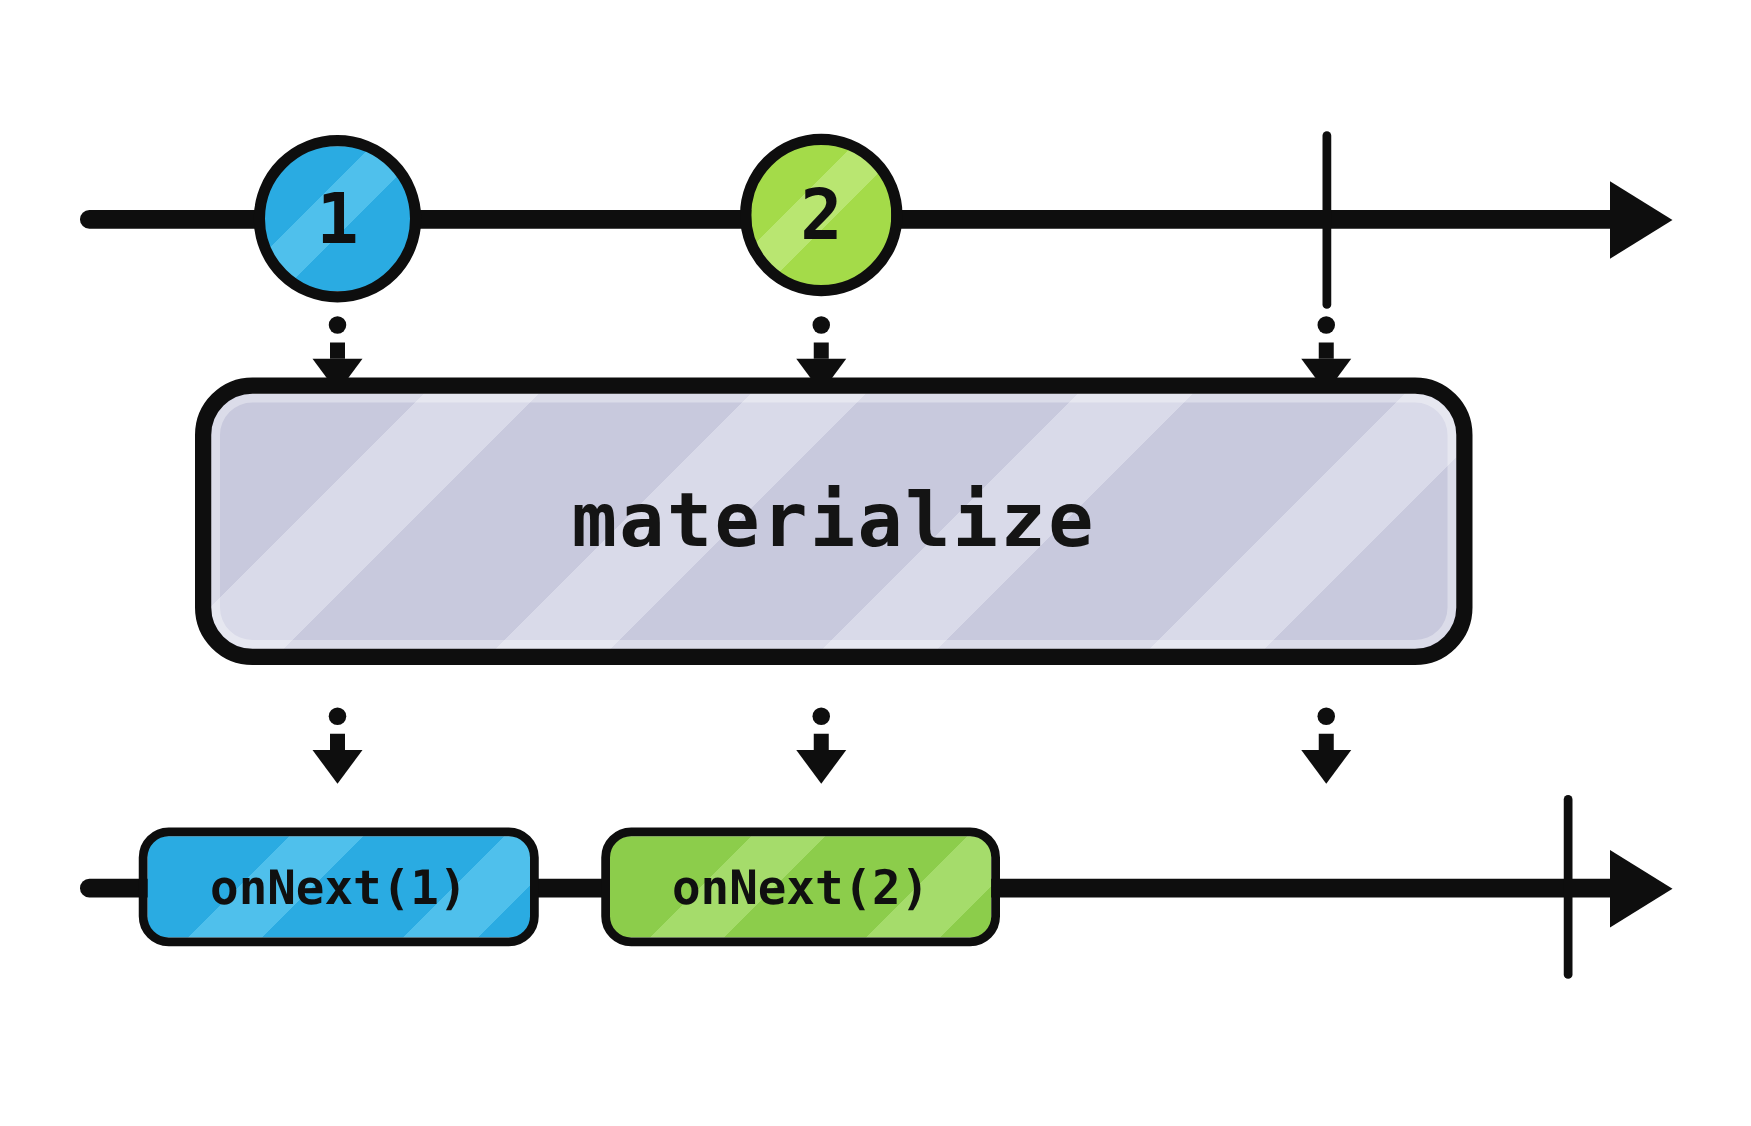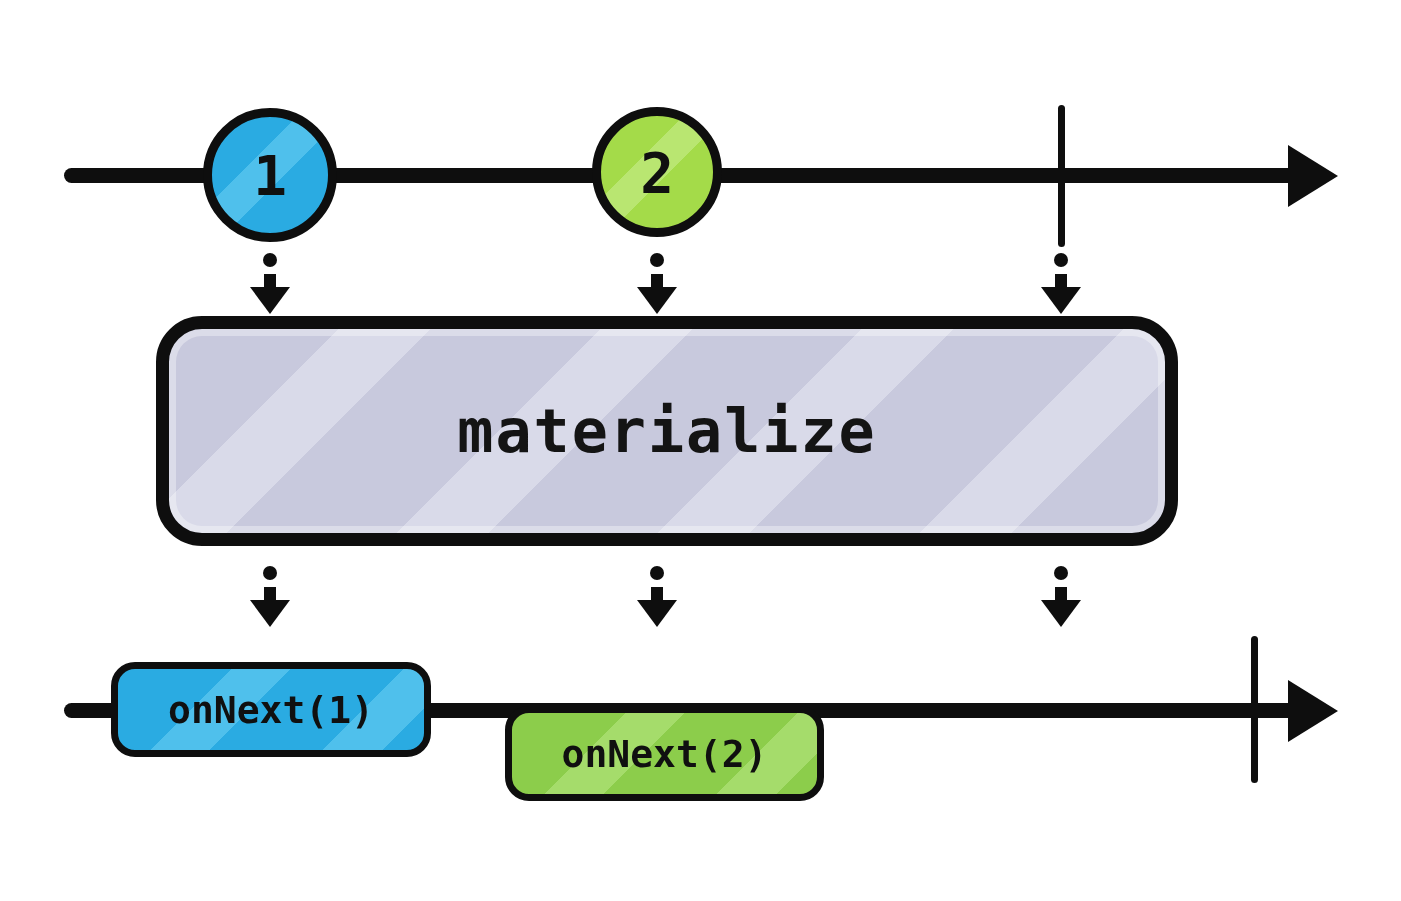--- a/index.html
+++ b/index.html
@@ -87,21 +87,21 @@
   .fa-head {
     width: 0; height: 0;
     border-left: 20px solid transparent;
     border-right: 20px solid transparent;
     border-top: 27px solid #0e0e0e;
   }
 
   
   .op-box {
     position: absolute;
-    left: 156px; top: 316px;
+    left: 156px; top: 302px;
     width: 1022px; height: 230px;
     box-sizing: border-box;
     border: 13px solid #0e0e0e;
     border-radius: 46px;
     background: repeating-linear-gradient(135deg, #c8c9dd 0 120px, #d9dae9 120px 185px);
     box-shadow: inset 0 0 0 7px rgba(255,255,255,0.35);
     display: flex;
     align-items: center;
     justify-content: center;
     z-index: 3;
@@ -127,23 +127,22 @@
     font-size: 38px;
     font-weight: bold;
     color: #101010;
     z-index: 3;
   }
   .event-box.blue {
     left: 111px; width: 320px;
     background: repeating-linear-gradient(135deg, #2aabe2 0 80px, #4fc0ec 80px 122px);
   }
   .event-box.green {
-    left: 505px; width: 319px;
+    left: 481px; width: 319px;
     background: repeating-linear-gradient(135deg, #8ccd4b 0 80px, #a5dc6b 80px 122px);
-    margin-top: 44px;
   }
   .event-box.orange {
     left: 896px; width: 324px;
     background: repeating-linear-gradient(135deg, #f16a3d 0 80px, #f58a61 80px 122px);
   }
 </style>
 </head>
 <body>
 
 <div class="canvas">

